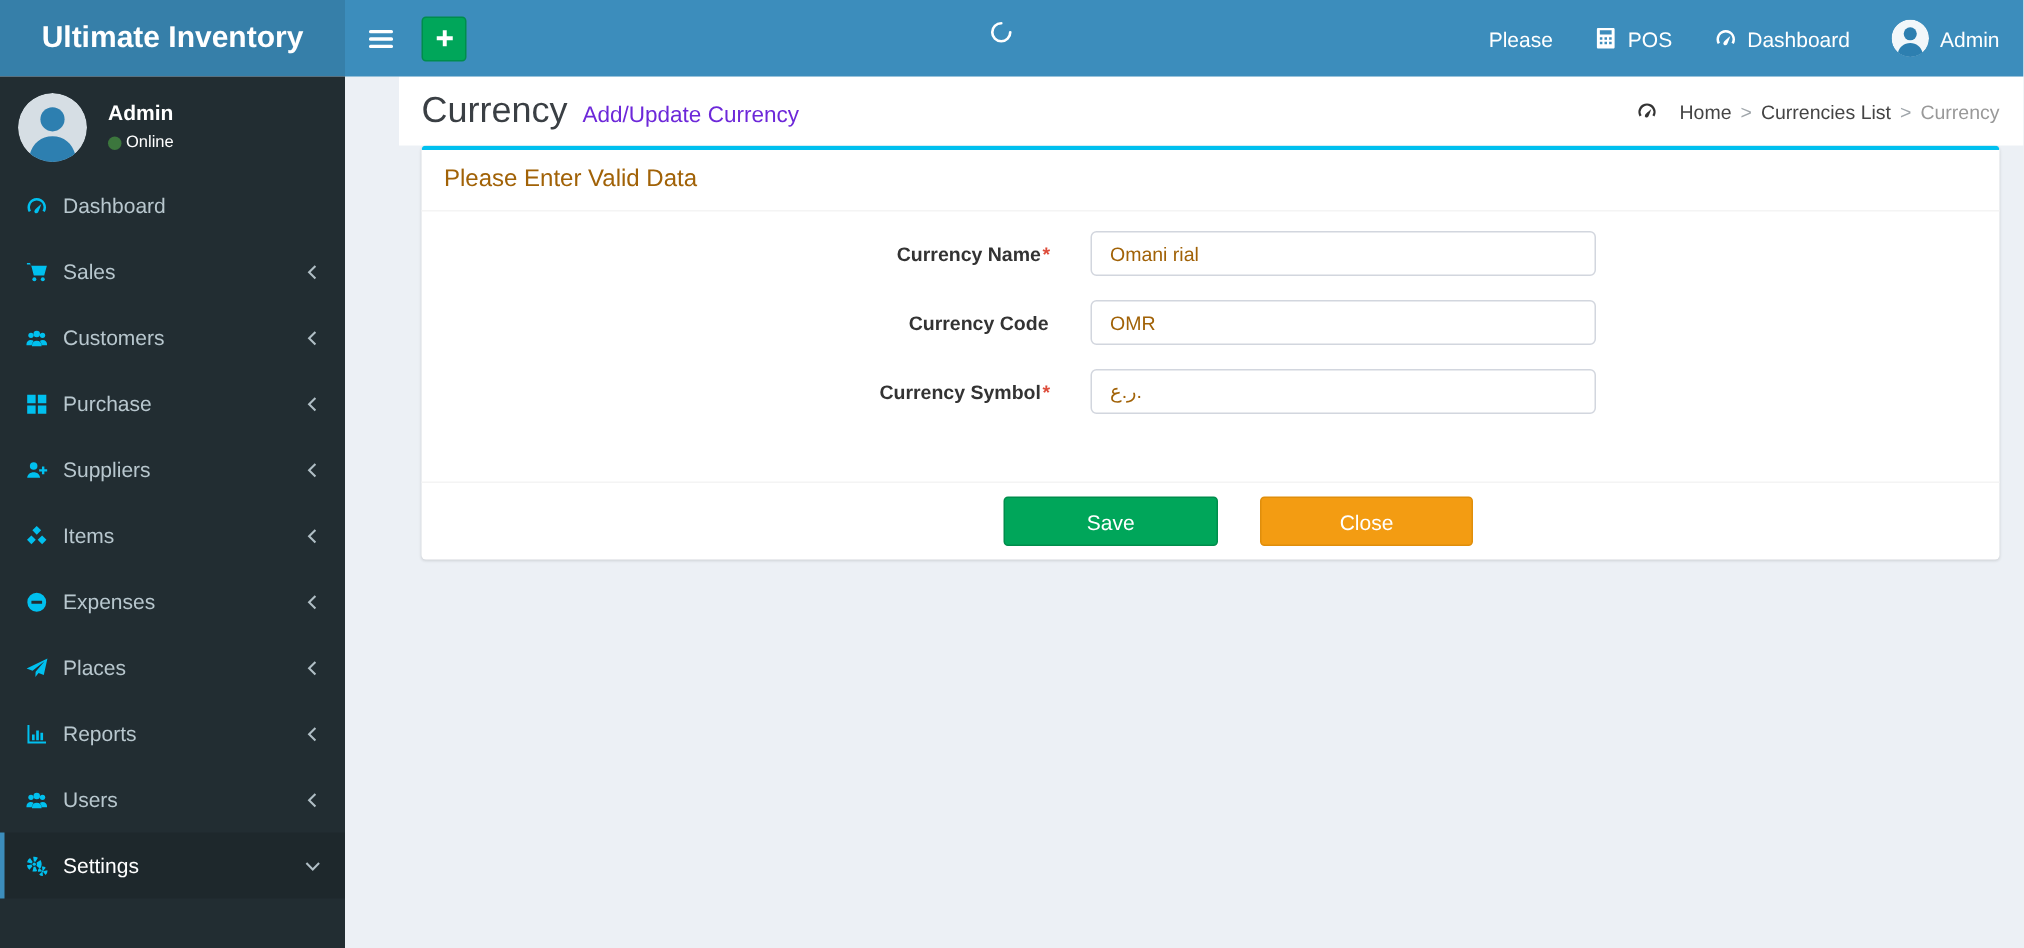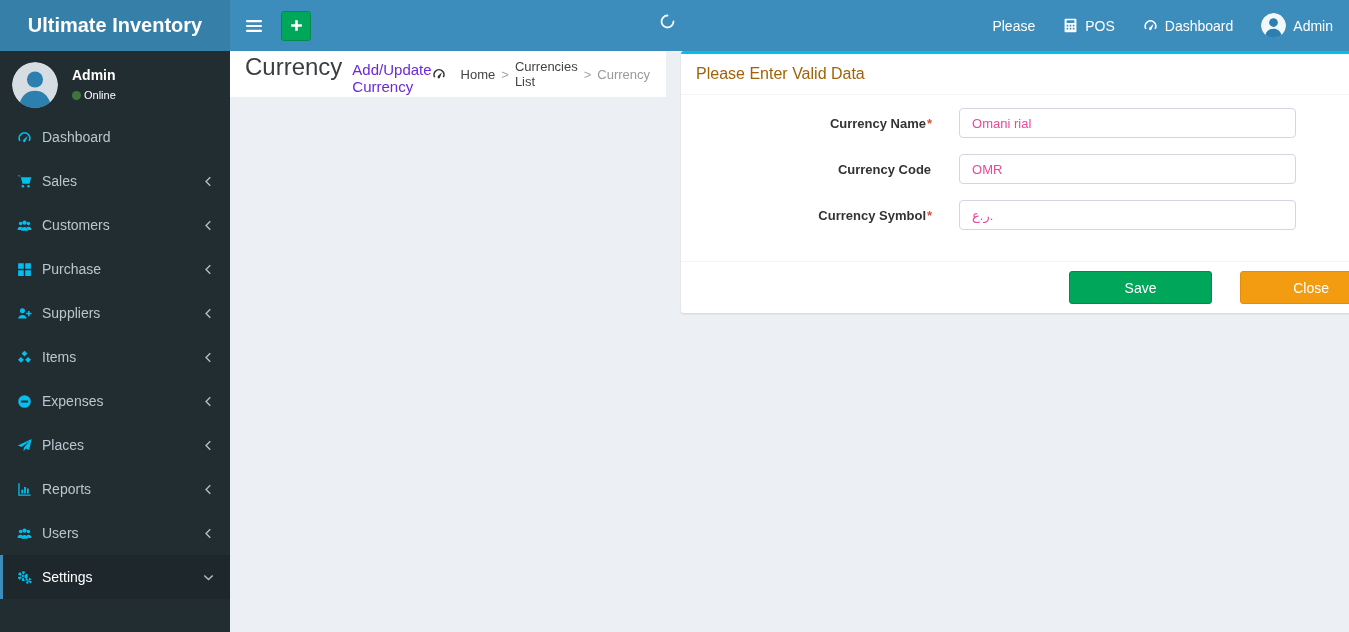--- a/index.html
+++ b/index.html
@@ -57,21 +57,21 @@
     text-decoration:none; cursor:pointer;
   }
   .mi .mico { width:15px; height:15px; margin-right:10px; color:#00c0ef; flex:0 0 15px; }
   .mi .mico svg { width:15px; height:15px; fill:currentColor; display:block; }
   .mi .mlabel { flex:1; }
   .mi .chev { width:13px; height:13px; color:#b0bec5; }
   .mi .chev svg { width:13px; height:13px; display:block; }
   .mi.active { background:#1e282c; border-left-color:#3c8dbc; color:#fff; }
 
   
-  .main { flex:1; display:flex; flex-direction:row; background:#ecf0f5; min-width:0; }
+  .main { flex:1; display:flex; flex-direction:column; background:#ecf0f5; min-width:0;padding-left:36px; }
   .content-header {
     height:46px; flex:0 0 46px; background:#fff;
     display:flex; align-items:center; justify-content:space-between; padding:0 16px 0 15px;
   }
   .titles { display:flex; align-items:baseline; }
   .page-title { font-size:24px; font-weight:normal; color:#3a3f44; }
   .page-subtitle { font-size:15px; color:#6d28d9; margin-left:10px; }
   .breadcrumb { display:flex; align-items:center; font-size:13px; color:#444; }
   .breadcrumb a { color:#444; text-decoration:none; display:flex; align-items:flex-start; gap:15px; cursor:pointer; }
   .breadcrumb .bico { width:14px; height:14px; color:#333; }
@@ -80,29 +80,29 @@
   .breadcrumb .current { color:#999; }
 
   .content { flex:1; padding:0 16px 0 15px; }
   .panel {
     background:#fff; border-top:3px solid #00c0ef; border-radius:3px;
     box-shadow:0 1px 2px rgba(0,0,0,.12);
   }
   .panel-heading { padding:11px 15px; font-size:16px; color:#a16207; border-bottom:1px solid #f4f4f4; }
   .panel-body { padding:13px 15px 29px 15px; }
   .frow { display:flex; align-items:center; margin-bottom:16px;justify-content:center; }
-  .frow:last-child { margin-bottom:2px; }
+  .frow:last-child { margin-bottom:16px; }
   .flabel {
     width:150px; flex:0 0 150px; margin-right:27px; text-align:right;
     font-size:13px; font-weight:bold; color:#333;
   }
   .req { color:#dd4b39; margin-left:1px; }
   .finput {
     width:337px; height:30px; border:1px solid #d2d6de; border-radius:4px;
-    padding:0 12px; font-size:13px; color:#ec4899;
+    padding:0 12px; font-size:13px; color:#a16207;
     font-family:"Liberation Sans","DejaVu Sans",sans-serif; outline:none; background:#fff;
   }
   .panel-footer { border-top:1px solid #f4f4f4; padding:9px 15px; display:flex; align-items:center; }
   .btn {
     height:33px; border-radius:3px; font-size:14px; color:#fff; cursor:pointer;
     font-family:"Liberation Sans","DejaVu Sans",sans-serif;
   }
   .btn-save { width:143px; margin-left:373px; background:#00a65a; border:1px solid #008d4c; }
   .btn-close { width:142px; margin-left:28px; background:#f39c12; border:1px solid #e08e0b; }
 </style>

